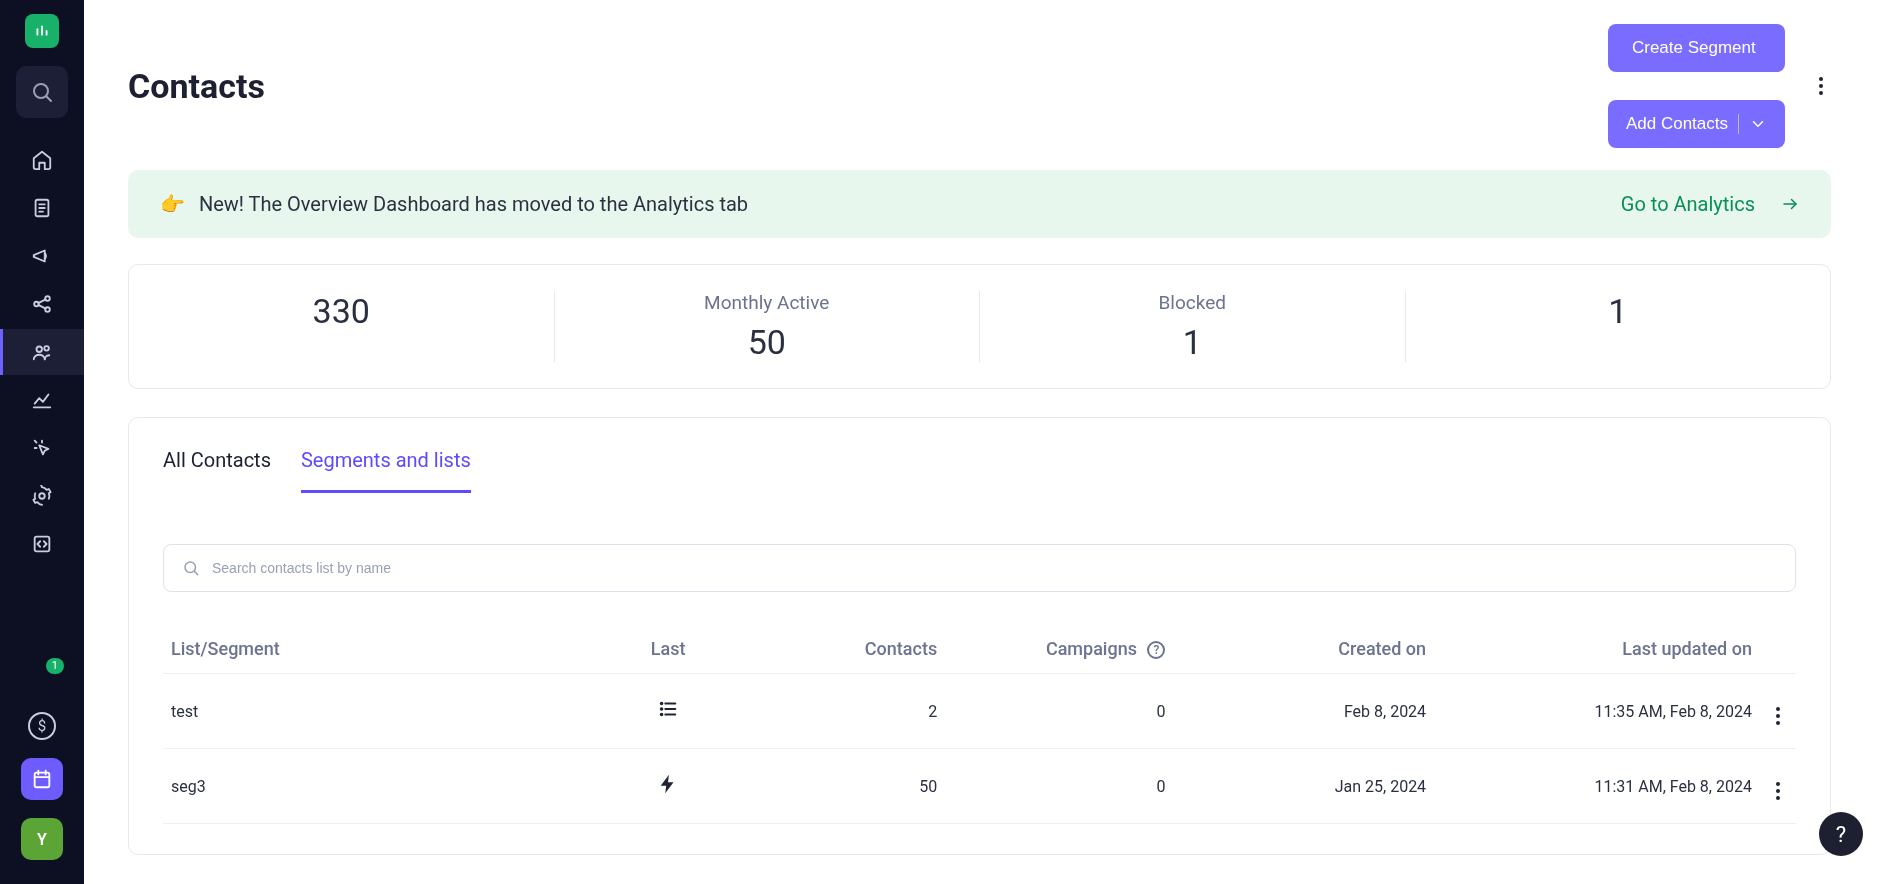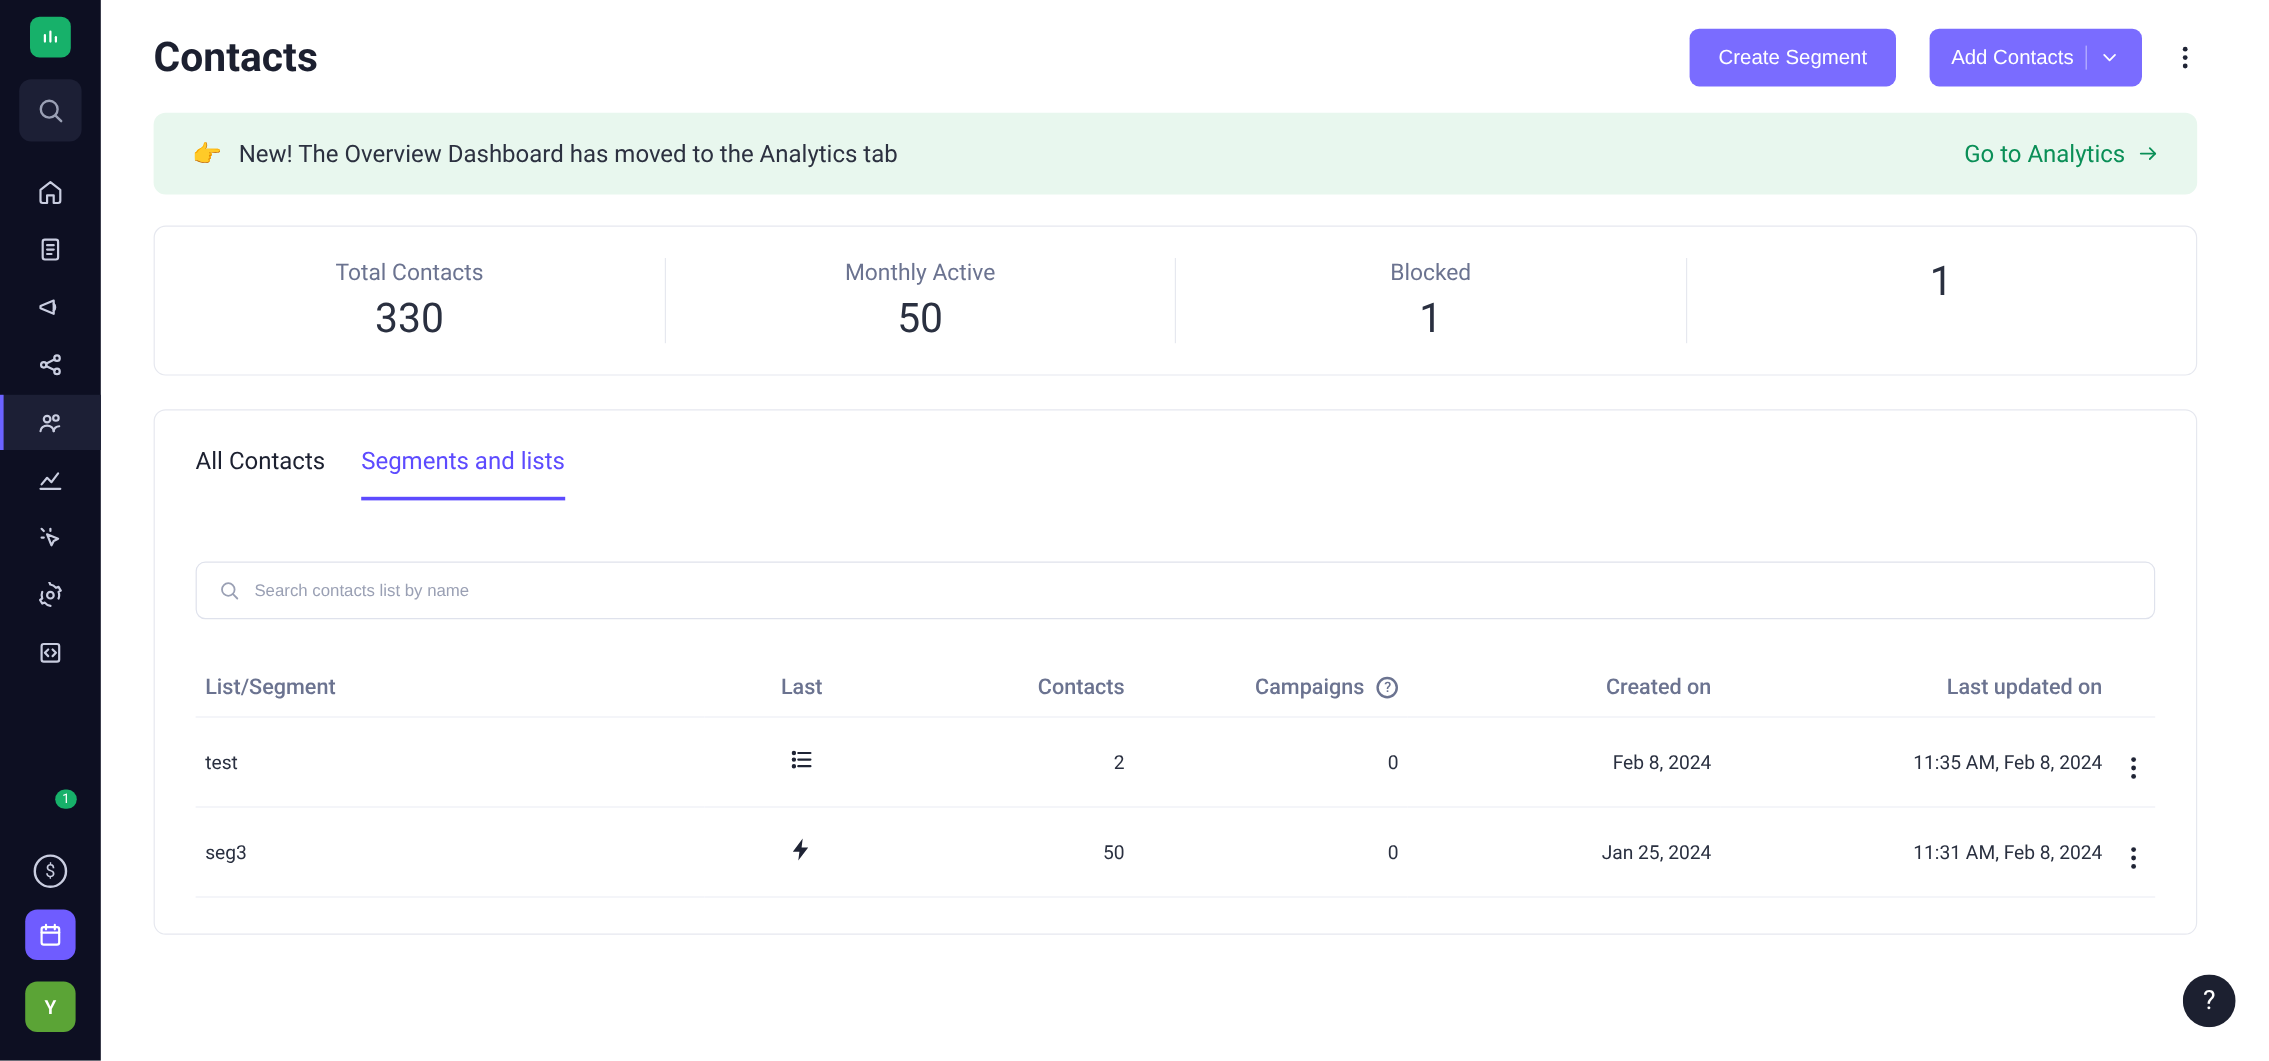--- a/index.html
+++ b/index.html
@@ -16,30 +16,30 @@
     .badge-wrap { position:relative; display:flex; align-items:center; justify-content:center; width:100%; height:30px; }
     .green-badge { position:absolute; top:-6px; right:20px; background:#17b16a; color:#fff; font-size:11px; border-radius:10px; padding:1px 6px; line-height:14px; }
     .square-btn { width:42px; height:42px; border-radius:10px; display:flex; align-items:center; justify-content:center; background:#6f5cff; color:#fff; cursor:pointer; }
     .avatar-btn { width:42px; height:42px; border-radius:10px; background:#5ba436; color:#fff; font-weight:600; display:flex; align-items:center; justify-content:center; cursor:pointer; }
     .dollar-icon { width:28px; height:28px; border:2px solid #c9cde0; border-radius:50%; display:flex; align-items:center; justify-content:center; font-size:15px; color:#c9cde0; }
 
     .main { flex:1; padding:24px 60px 28px 44px; }
     .page-header { display:flex; align-items:center; justify-content:space-between; margin-bottom:22px; }
     .page-title { font-size:34px; font-weight:700; color:#1c2030; }
     .header-actions { display:flex; align-items:center; gap:26px; }
-    .btn-group { display:flex; gap:28px; }
+    .btn-group { display:flex; gap:28px;flex-direction:column; }
     .btn { border:none; cursor:pointer; font-size:17px; font-weight:500; border-radius:8px; padding:14px 24px; color:#fff; background:#7a6cff; display:inline-flex; align-items:center; gap:10px; }
     .btn.split { padding:14px 18px;text-align:right; }
     .btn .divider { width:1px; height:20px; background:rgba(255,255,255,.5); }
     .icon-more-v { width:20px; height:20px; display:inline-flex; flex-direction:column; align-items:center; justify-content:center; gap:3px; cursor:pointer; }
     .icon-more-v span { width:4px; height:4px; background:#1f2435; border-radius:50%; }
 
     .banner { background:#e8f7ee; border-radius:10px; padding:22px 32px; display:flex; align-items:center; justify-content:space-between; margin-bottom:26px; }
     .banner-left { display:flex; align-items:center; gap:14px; font-size:20px; color:#2c3140; }
-    .banner-link { color:#0a8f57; text-decoration:none; display:flex; align-items:center; gap:10px; font-size:20px; cursor:pointer; }
+    .banner-link { color:#0a8f57; text-decoration:none; display:flex; align-items:center; gap:26px; font-size:20px; cursor:pointer; }
 
     .stats-card { border:1px solid #e6e8ef; border-radius:10px; padding:26px 0; display:flex; margin-bottom:28px; }
     .stat { flex:1; text-align:center; border-right:1px solid #e6e8ef; }
     .stat:last-child { border-right:none; }
     .stat-label { color:#6b7390; font-size:19px; margin-bottom:8px; }
     .stat-value { font-size:34px; font-weight:400; color:#2a3040; }
 
     .panel { border:1px solid #e6e8ef; border-radius:10px; padding:0 34px 30px; }
     .tabs { display:flex; gap:30px; padding:30px 0 0 0; border-bottom:1px solid transparent;text-align:center; }
     .tab { font-size:20px; color:#1c2030; padding:0 0 18px; cursor:pointer; }
@@ -204,21 +204,20 @@
         <span>Go to Analytics</span>
         <svg class="i sm" viewBox="0 0 24 24" style="stroke:#0a8f57">
             <line x1="4" y1="12" x2="20" y2="12"></line>
             <polyline points="14 6 20 12 14 18"></polyline>
           </svg>
       </a>
     </div>
 
     <div class="stats-card">
       <div class="stat">
-        <div class="stat-label">Total Contacts</div>
         <div class="stat-value">330</div>
       </div>
       <div class="stat">
         <div class="stat-label">Monthly Active</div>
         <div class="stat-value">50</div>
       </div>
       <div class="stat">
         <div class="stat-label">Blocked</div>
         <div class="stat-value">1</div>
       </div>

